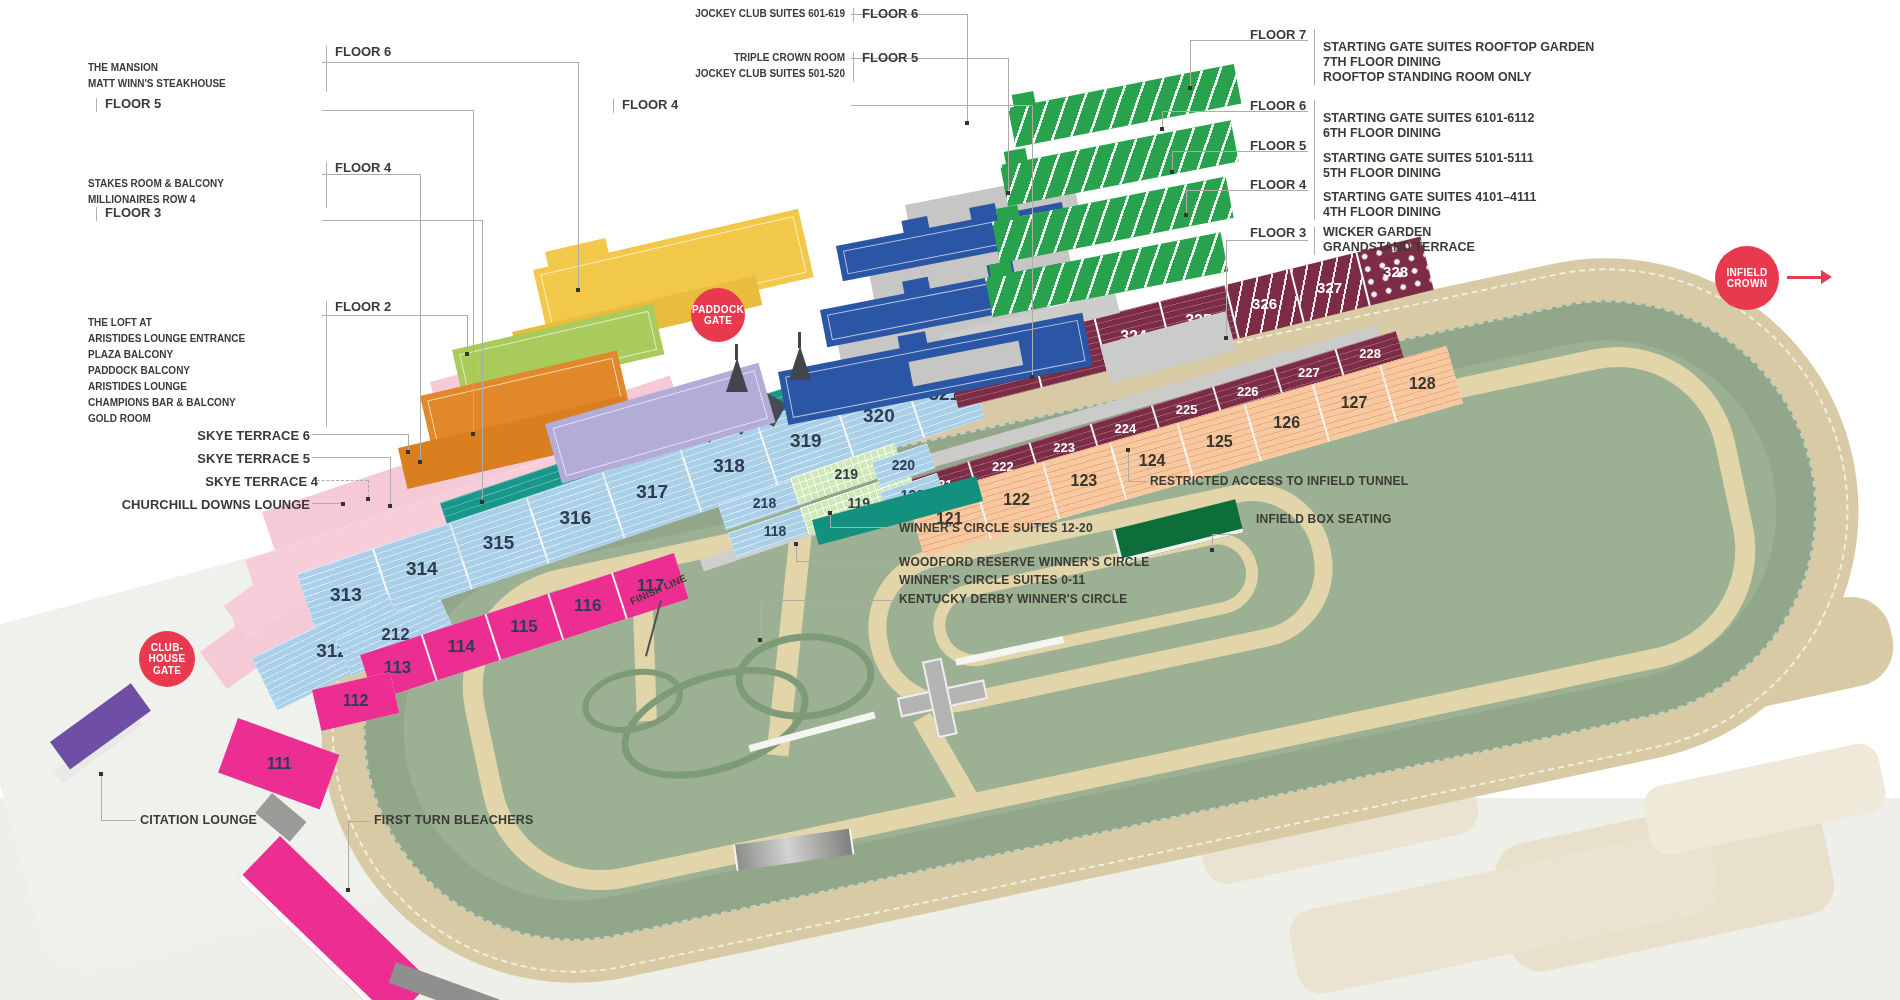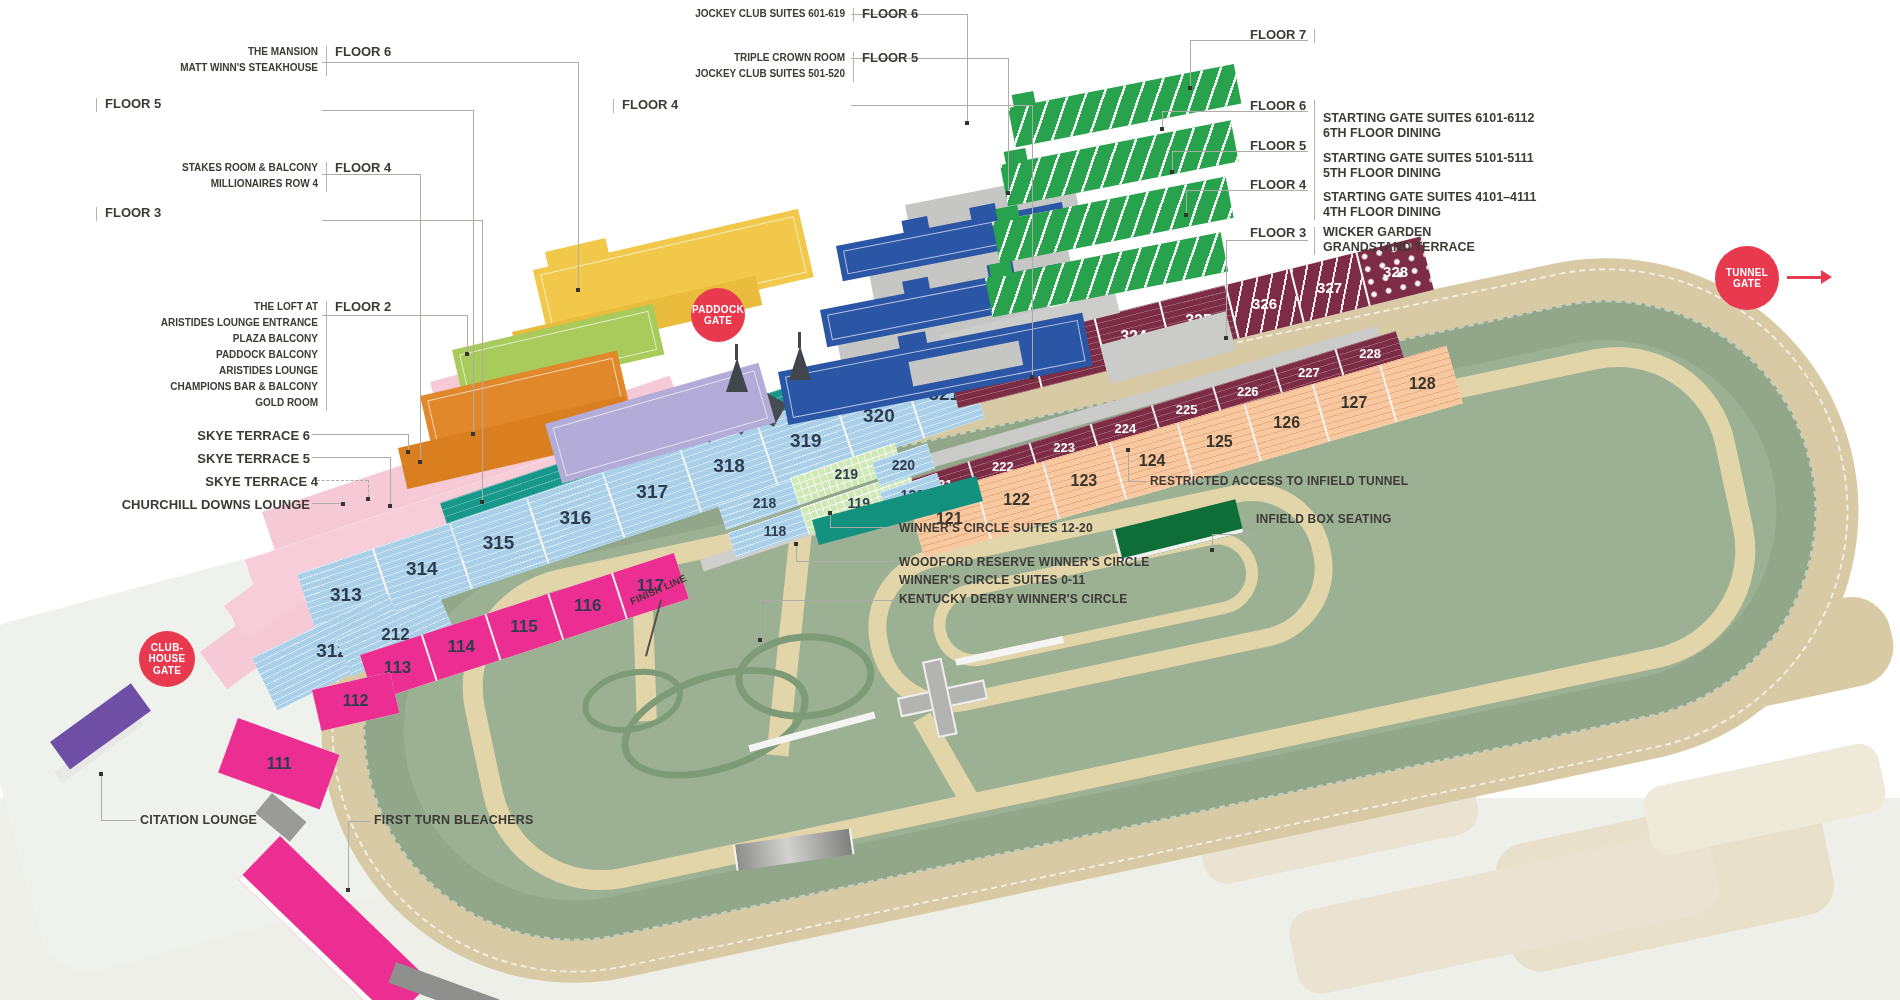--- a/index.html
+++ b/index.html
@@ -22,21 +22,21 @@
   .lbl{position:absolute;font-weight:700;font-size:12.5px;color:#3c3a35;letter-spacing:.2px;white-space:nowrap;z-index:10;}
   .hline,.vline{position:absolute;background:#aeaca6;z-index:9;}
   .hline{height:1px;} .vline{width:1px;}
   .hdash{position:absolute;border-top:1px dashed #aeaca6;height:0;z-index:9;}
   .vdash{position:absolute;border-left:1px dashed #aeaca6;width:0;z-index:9;}
   .dot{position:absolute;width:4px;height:4px;background:#35332e;z-index:9;}
   .lg{position:absolute;display:flex;z-index:10;}
   .lg .rooms{font-weight:700;font-size:10px;line-height:16px;color:#3c3a35;}
   .lg .divider{width:1px;background:#b5b3ae;margin:2px 8px 0 8px;}
   .lg .floor{font-weight:700;font-size:13px;line-height:16px;color:#3c3a35;white-space:nowrap;}
-  .lg-left .rooms{width:230px;text-align:right;}
+  .lg-left .rooms{width:230px;margin-top:16px;}
   .lg-top .rooms{width:240px;text-align:right;}
   .lg-right .rooms{width:330px;text-align:left;font-size:12.5px;line-height:15px;}
   .lg-right .floor{width:56px;}
   .single{position:absolute;width:230px;text-align:right;font-weight:700;font-size:13px;color:#3c3a35;white-space:nowrap;z-index:10;}
   .gate{position:absolute;border-radius:50%;background:#e8394e;color:#fff;display:flex;align-items:center;justify-content:center;
         text-align:center;font-weight:700;font-size:10px;line-height:1.12;letter-spacing:.3px;z-index:12;}
   .spire{position:absolute;width:0;height:0;border-left:11px solid transparent;border-right:11px solid transparent;border-bottom:34px solid #41464d;z-index:4;}
   .spike{position:absolute;width:3px;height:16px;background:#41464d;z-index:4;}
   .zigsq{position:absolute;width:26px;height:26px;background:#474b52;z-index:3;}
   .ramp{position:absolute;transform-origin:0 0;background:linear-gradient(90deg,#8d8d8b,#d2d2d0 45%,#7f7f7d);border-left:2px solid #f2f2f0;border-right:2px solid #f2f2f0;z-index:2;}
@@ -337,21 +337,21 @@
   <div class="bld" style="left:50px;top:742px;width:100px;height:34px;background:#6f4fa5;transform:rotate(-36deg);z-index:4;"></div>
   <div class="bld" style="left:54px;top:772px;width:100px;height:14px;background:#e8e8e6;transform:rotate(-36deg);z-index:3;"></div>
 
   <div class="gate" style="left:691px;top:288px;width:54px;height:54px;">
       <span>PADDOCK GATE</span>
     </div>
   <div class="gate" style="left:139px;top:631px;width:56px;height:56px;">
       <span style="width:42px;">CLUB-HOUSE GATE</span>
     </div>
   <div class="gate" style="left:1715px;top:246px;width:64px;height:64px;">
-      <span style="width:46px;">TUNNEL GATE</span>
+      <span style="width:46px;">INFIELD CROWN</span>
     </div>
   <div class="shape" style="left:1787px;top:276px;width:34px;height:3px;background:#e8394e;z-index:12;"></div>
   <div class="shape" style="left:1821px;top:270px;width:0;height:0;border-left:11px solid #e8394e;border-top:7px solid transparent;border-bottom:7px solid transparent;z-index:12;"></div>
 
   <div class="lg lg-left" style="left:88px;top:44px;">
     <div class="rooms">
       <div>THE MANSION</div>
       <div>MATT WINN'S STEAKHOUSE</div>
     </div>
     <div class="divider"></div>
@@ -407,20 +407,25 @@
     <div class="floor">FLOOR 5</div>
   </div>
   <div class="lg lg-top" style="left:605px;top:97px;">
     <div class="divider"></div>
     <div class="floor">FLOOR 4</div>
   </div>
 
   <div class="lg lg-right" style="left:1250px;top:27px;">
     <div class="floor">FLOOR 7</div>
     <div class="divider"></div>
+    <div class="rooms" style="margin-top:13px;">
+      <div>STARTING GATE SUITES ROOFTOP GARDEN</div>
+      <div>7TH FLOOR DINING</div>
+      <div>ROOFTOP STANDING ROOM ONLY</div>
+    </div>
   </div>
   <div class="lg lg-right" style="left:1250px;top:98px;">
     <div class="floor">FLOOR 6</div>
     <div class="divider"></div>
     <div class="rooms" style="margin-top:13px;">
       <div>STARTING GATE SUITES 6101-6112</div>
       <div>6TH FLOOR DINING</div>
     </div>
   </div>
   <div class="lg lg-right" style="left:1250px;top:138px;">

